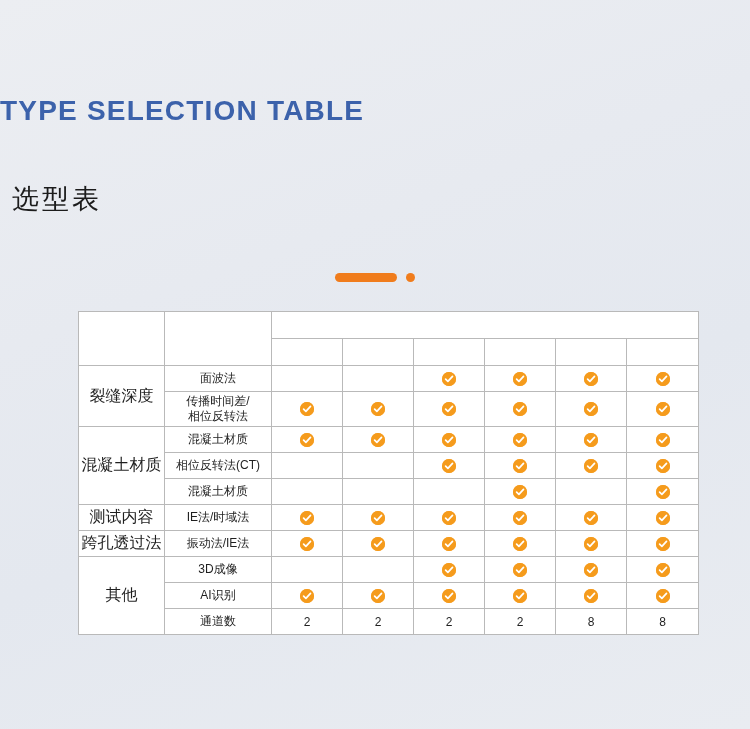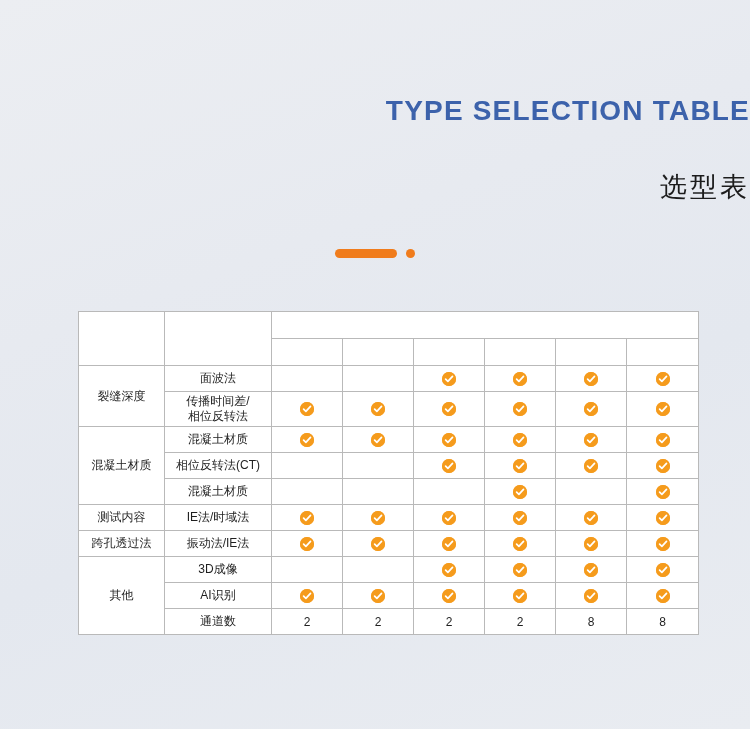--- a/index.html
+++ b/index.html
@@ -11,36 +11,36 @@
     height: 729px;
     font-family: "Liberation Sans", "DejaVu Sans", sans-serif;
     background: linear-gradient(160deg, #eceef2 0%, #e7eaf0 35%, #e4e8ef 60%, #e9ecf1 100%);
     position: relative;
     overflow: hidden;
     -webkit-font-smoothing: antialiased;
   }
 
   
   .header {
-    text-align: right;
+    text-align: left;
     padding-top: 96px;
   }
   .title-en {
     font-size: 28px;
     font-weight: bold;
     letter-spacing: 1.2px;
     color: #3c62ab;
     line-height: 1.1;
     margin: 0;
   }
   .title-cn {
     font-size: 27px;
     color: #1c1c1c;
     letter-spacing: 3px;
-    margin: 0;
+    margin: 12px;
     padding-top: 42px;
     font-weight: 400;
   }
   .accent-row {
     display: flex;
     justify-content: center;
     align-items: center;
     gap: 9px;
     padding-top: 44px;
   }
@@ -92,21 +92,21 @@
   }
   th.hd-gray {
     background: #9a9a9a;
     color: #ffffff;
     font-size: 12px;
     height: 26px;
     border: 1px solid #8d8d8d;
     font-weight: normal;
   }
   td.cat {
-    font-size: 12px;
+    font-size: 16px;
     color: #1f1f1f;
   }
   td.method {
     font-size: 12px;
     color: #1f1f1f;
     line-height: 1.25;
   }
   td.mark {
     height: 25px;
   }

